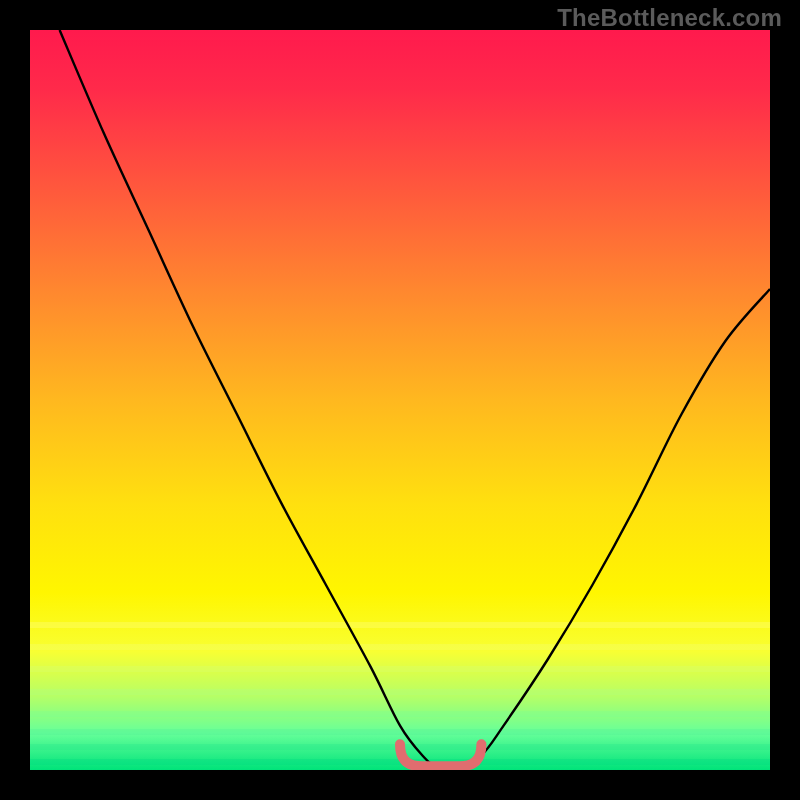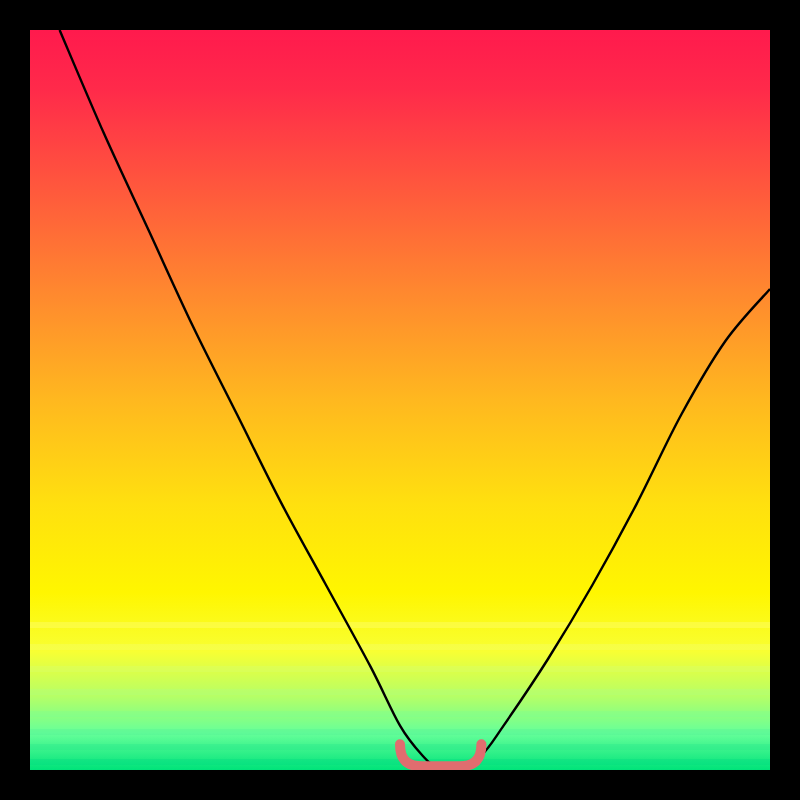--- a/index.html
+++ b/index.html
@@ -55,20 +55,21 @@
   }
   .svg-layer {
     position: absolute;
     inset: 0;
   }
 </style>
 </head>
 <body>
 
 <div class="frame">
+  <div class="watermark">TheBottleneck.com</div>
   <div class="plot">
     <div class="grad"></div>
     <div id="bands">
         <div class="band" style="top: 592px; background: rgba(255, 255, 200, 0.35);"></div>
         <div class="band" style="top: 614.2px; background: rgba(240, 255, 160, 0.35);"></div>
         <div class="band" style="top: 636.4px; background: rgba(210, 255, 140, 0.35);"></div>
         <div class="band" style="top: 658.6px; background: rgba(170, 255, 140, 0.4);"></div>
         <div class="band" style="top: 680.8px; background: rgba(120, 255, 150, 0.45);"></div>
         <div class="band" style="top: 699.3px; background: rgba(80, 240, 150, 0.5);"></div>
         <div class="band" style="top: 714.1px; background: rgba(40, 230, 140, 0.55);"></div>

